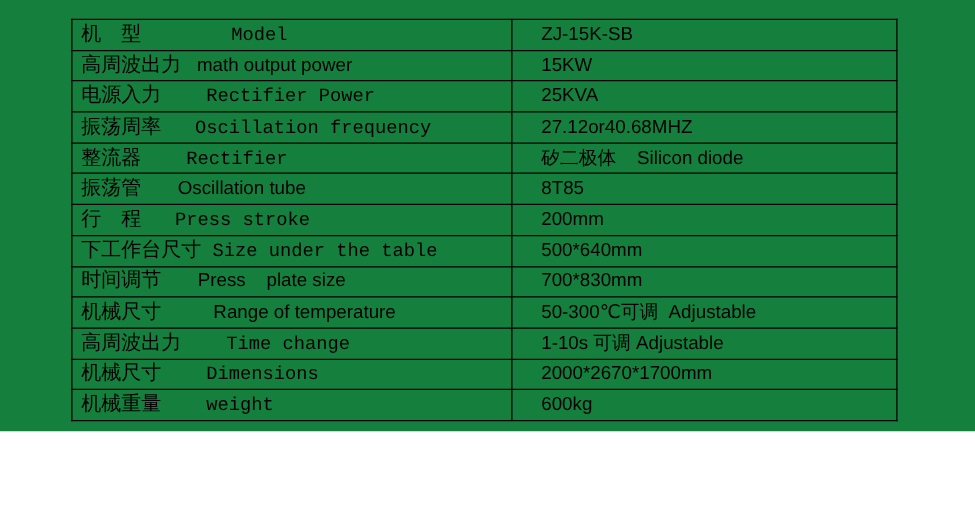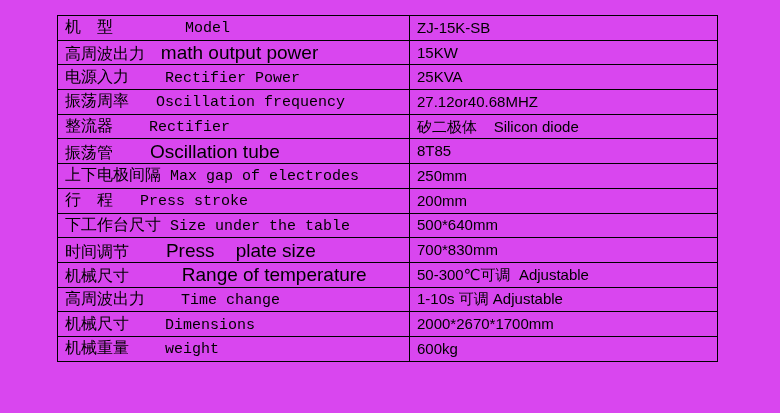--- a/index.html
+++ b/index.html
@@ -9,22 +9,22 @@
   }
   body {
     width: 780px;
     height: 413px;
     font-family: "Liberation Sans", sans-serif;
     color: #000000;
   }
   .canvas {
     position: relative;
     width: 780px;
-    height: 413px;
-    background: #d946ef;
+    height: 345px;
+    background: #15803d;
     overflow: hidden;
   }
   .spec-table {
     position: absolute;
     left: 57px;
     top: 15px;
     width: 660px;
     border-collapse: collapse;
     table-layout: fixed;
   }
@@ -44,26 +44,27 @@
   }
   .cell-label .en {
     white-space: pre;
   }
   .cell-label .en.mono {
     font-family: "Liberation Mono", "DejaVu Sans Mono", monospace;
     font-size: 15px;
   }
   .cell-label .en.sans {
     font-family: "Liberation Sans", "DejaVu Sans", sans-serif;
-    font-size: 19px;
+    font-size: 15px;
   }
   .cell-value .val {
     font-family: "Liberation Sans", "DejaVu Sans", sans-serif;
     font-size: 15px;
     white-space: pre;
+    margin-left: 16px;
   }
 </style>
 </head>
 <body>
 
 <div class="canvas">
   <table class="spec-table">
     <colgroup>
       <col style="width: 352px;">
       <col style="width: 308px;">
@@ -87,24 +88,20 @@
   </tr>
         <tr class="spec-row">
     <td class="cell-label"><span class="cn">整流器</span><span class="en mono">    Rectifier</span></td>
     <td class="cell-value"><span class="val">矽二极体    Silicon diode</span></td>
   </tr>
         <tr class="spec-row">
     <td class="cell-label"><span class="cn">振荡管</span><span class="en sans">       Oscillation tube</span></td>
     <td class="cell-value"><span class="val">8T85</span></td>
   </tr>
         <tr class="spec-row">
-    <td class="cell-label"><span class="cn">上下电极间隔</span><span class="en mono"> Max gap of electrodes</span></td>
-    <td class="cell-value"><span class="val">250mm</span></td>
-  </tr>
-        <tr class="spec-row">
     <td class="cell-label"><span class="cn">行　程</span><span class="en mono">   Press stroke</span></td>
     <td class="cell-value"><span class="val">200mm</span></td>
   </tr>
         <tr class="spec-row">
     <td class="cell-label"><span class="cn">下工作台尺寸</span><span class="en mono"> Size under the table</span></td>
     <td class="cell-value"><span class="val">500*640mm</span></td>
   </tr>
         <tr class="spec-row">
     <td class="cell-label"><span class="cn">时间调节</span><span class="en sans">       Press    plate size</span></td>
     <td class="cell-value"><span class="val">700*830mm</span></td>

